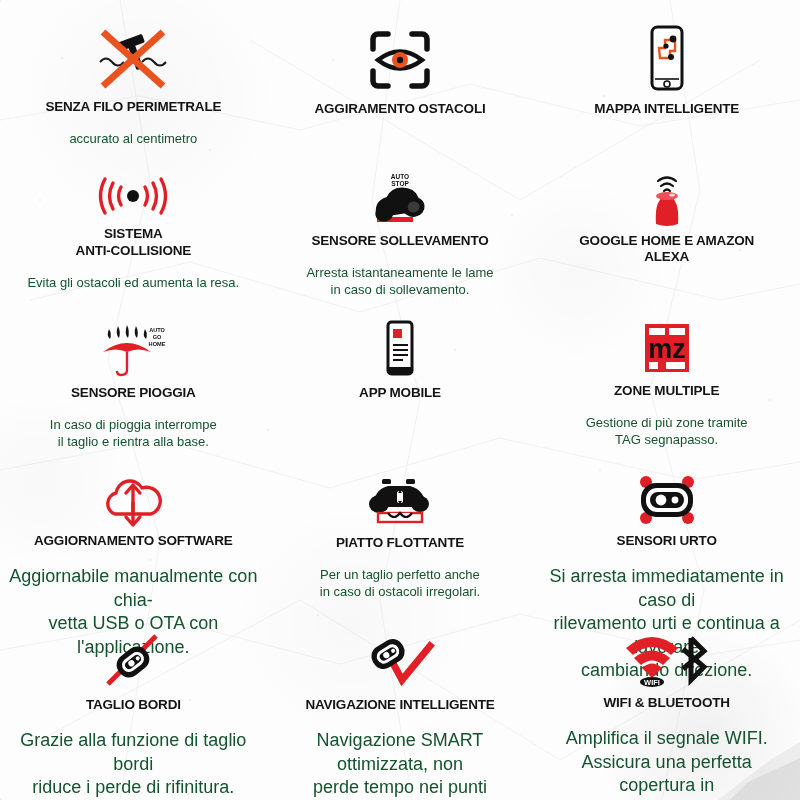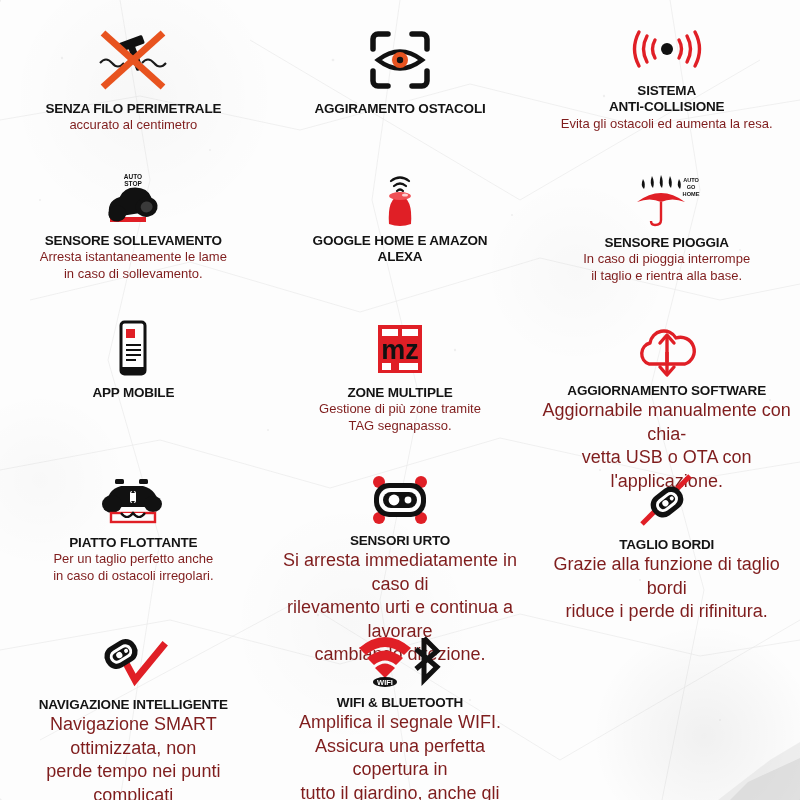--- a/index.html
+++ b/index.html
@@ -70,22 +70,22 @@
     font-size: 13.5px;
     letter-spacing: -0.2px;
     line-height: 1.22;
     color: #141414;
     margin-top: 5px;
     white-space: pre-line;
   }
   .card-desc {
     font-size: 13px;
     line-height: 1.3;
-    color: #7f1d1d;
-    margin-top: 0;
+    color: #14532d;
+    margin-top: 16px;
     white-space: pre-line;
   }
 
   
   .r1 .icon-wrap { height: 72px; margin-top: 16px; }
   .r2 .icon-wrap { height: 58px; margin-top: 12px; }
   .r3 .icon-wrap { height: 60px; margin-top: 12px; }
   .r4 .icon-wrap { height: 58px; margin-top: 14px; }
   .r5 .icon-wrap { height: 60px; margin-top: 14px; }
 
@@ -166,20 +166,35 @@
         </g>
         <path d="M13 33 q22 -17 44 0 q-22 17 -44 0 Z" fill="none" stroke="#111111" stroke-width="4.5"></path>
         <circle cx="35" cy="33" r="8" fill="#e8531f"></circle>
         <circle cx="35" cy="33" r="3.2" fill="#111111"></circle>
       </svg>
     </div>
     <div class="card-title">AGGIRAMENTO OSTACOLI</div>
     <div class="card-desc"></div>
   </div>
 
+  <div class="card r1">
+    <div class="icon-wrap">
+      <svg width="54" height="72" viewBox="0 0 54 72">
+        <rect x="12" y="3" width="30" height="62" rx="5.5" fill="#fff" stroke="#111111" stroke-width="3"></rect>
+        <line x1="15" y1="55" x2="39" y2="55" stroke="#111111" stroke-width="1.6"></line>
+        <circle cx="27" cy="60" r="3" fill="none" stroke="#111111" stroke-width="1.6"></circle>
+        <path d="M19 24 H25 V16 H35 V27 H30 V34 H20 Z" fill="none" stroke="#e8531f" stroke-width="2.4"></path>
+        <circle cx="33" cy="15" r="3.4" fill="#111111"></circle>
+        <circle cx="26" cy="22" r="2.6" fill="#111111"></circle>
+        <circle cx="31" cy="33" r="3" fill="#111111"></circle>
+      </svg>
+    </div>
+    <div class="card-title">MAPPA INTELLIGENTE</div>
+    <div class="card-desc"></div>
+  </div>
 
   <div class="card r2">
     <div class="icon-wrap">
       <svg width="84" height="50" viewBox="0 0 84 50">
         <circle cx="42" cy="25" r="6" fill="#111111"></circle>
         <g stroke="#e01f26" stroke-width="3.4" fill="none" stroke-linecap="round">
           <path d="M30 16 q-5 9 0 18"></path>
           <path d="M22 12 q-7 13 0 26"></path>
           <path d="M14 8 q-9 17 0 34"></path>
           <path d="M54 16 q5 9 0 18"></path>

